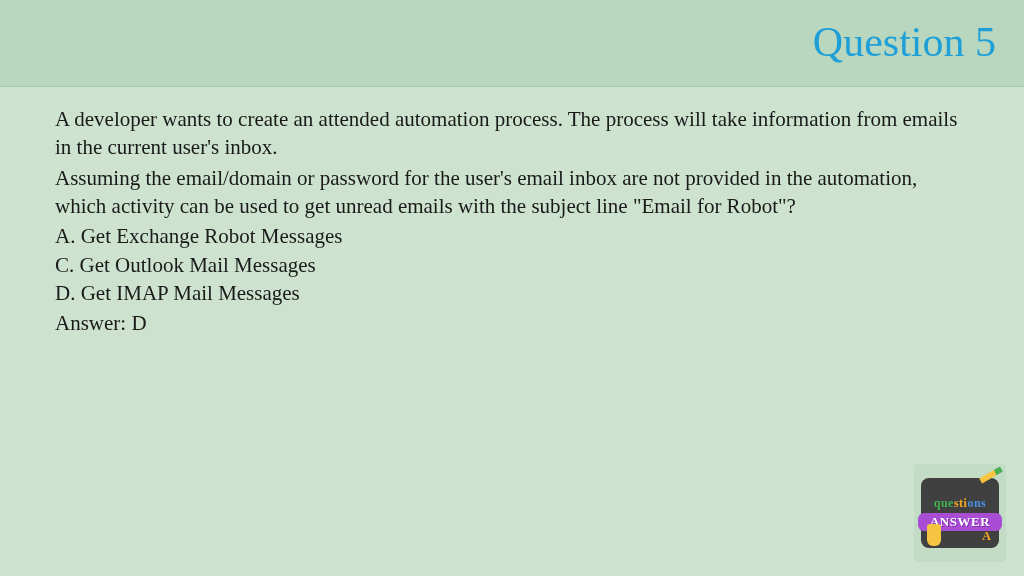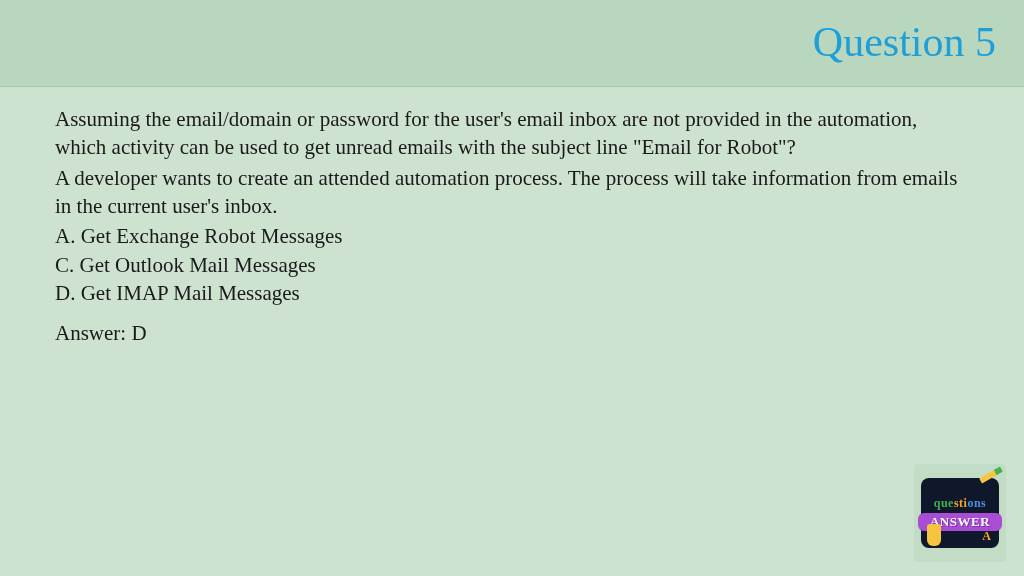--- a/index.html
+++ b/index.html
@@ -36,38 +36,38 @@
     .question-text {
       margin-bottom: 2px;
     }
     .options {
       margin-top: 2px;
     }
     .option-line {
       display: block;
     }
     .answer-line {
-      margin-top: 12px;
+      margin-top: 2px;
     }
     .logo {
       position: absolute;
       bottom: 14px;
       right: 18px;
       width: 92px;
       height: 98px;
       background-color: #c2dcc6;
       border-radius: 4px;
       padding: 6px;
       display: flex;
       flex-direction: column;
       align-items: center;
       justify-content: center;
     }
     .logo-paper {
-      background-color: #0f172a;
+      background-color: #404040;
       border-radius: 8px;
       width: 78px;
       height: 70px;
       position: relative;
       display: flex;
       flex-direction: column;
       align-items: center;
       justify-content: center;
     }
     .logo-questions {
@@ -118,22 +118,22 @@
     }
   </style>
 </head>
 <body>
 
 <div class="header">
   <h1 class="title">Question 5</h1>
 </div>
 
 <div class="content">
+  <div class="question-text">A developer wants to create an attended automation process. The process will take information from emails in the current user's inbox.</div>
   <div class="question-text">Assuming the email/domain or password for the user's email inbox are not provided in the automation, which activity can be used to get unread emails with the subject line "Email for Robot"?</div>
-  <div class="question-text">A developer wants to create an attended automation process. The process will take information from emails in the current user's inbox.</div>
   <div class="options">
     <span class="option-line">A. Get Exchange Robot Messages</span>
     <span class="option-line">C. Get Outlook Mail Messages</span>
     <span class="option-line">D. Get IMAP Mail Messages</span>
   </div>
   <div class="answer-line">Answer: D</div>
 </div>
 
 <div class="logo">
   <div class="logo-paper">

